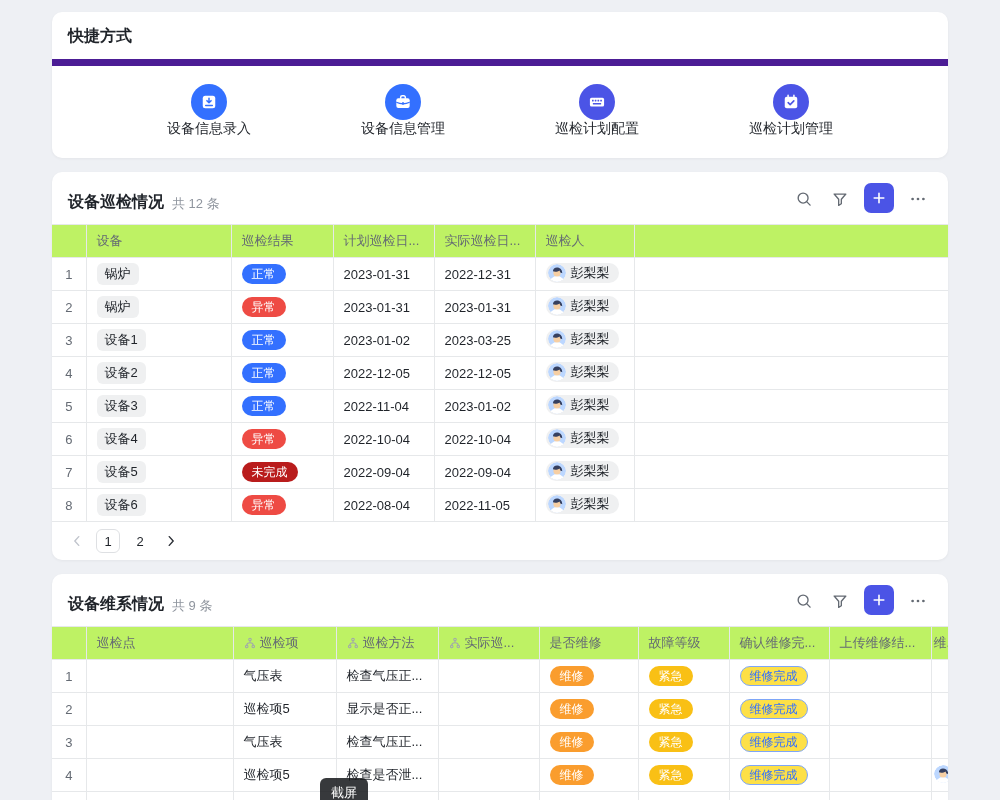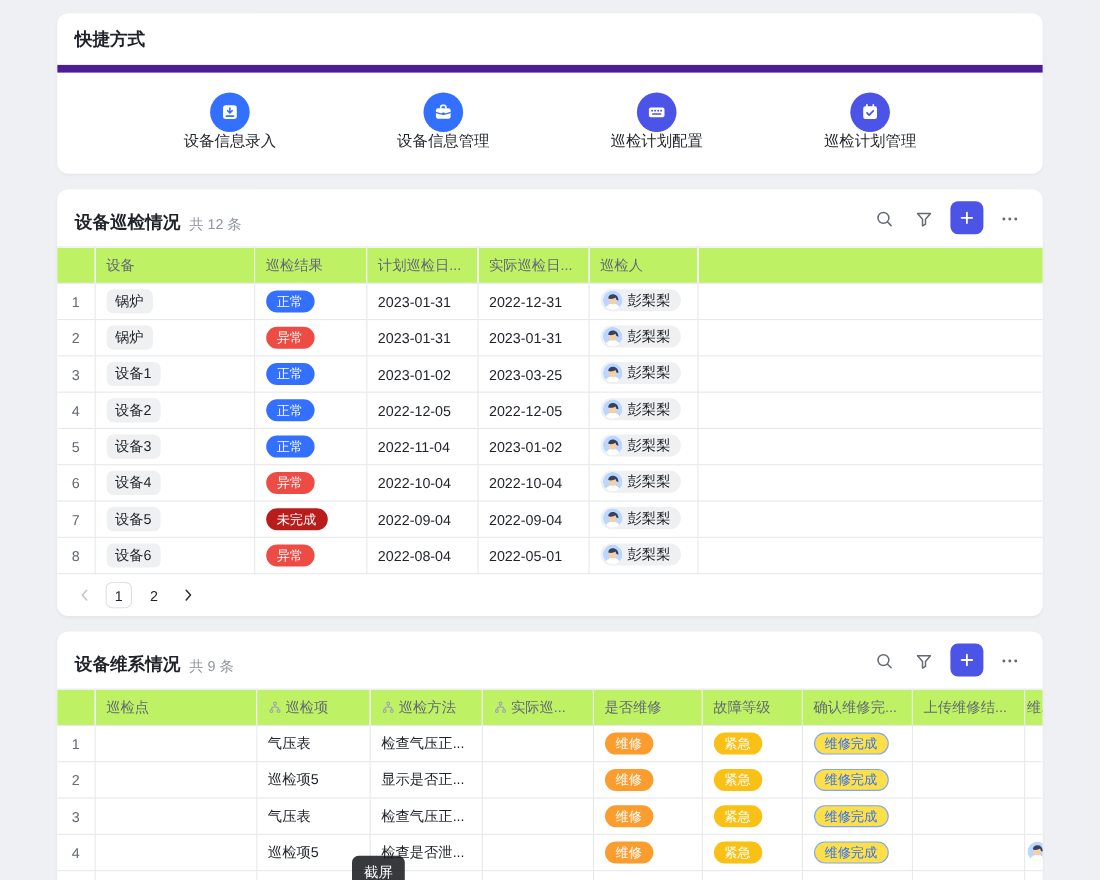--- a/index.html
+++ b/index.html
@@ -294,21 +294,21 @@
                 </svg>
                 <span>彭梨梨</span>
               </span></td>
           <td class="last-col"></td>
         </tr>
         <tr>
           <td class="num">8</td>
           <td><span class="chip">设备6</span></td>
           <td><span class="badge" data-variant="red">异常</span></td>
           <td>2022-08-04</td>
-          <td>2022-05-01</td>
+          <td>2022-11-05</td>
           <td><span class="person-chip">
                 <svg class="avatar" viewBox="0 0 24 24">
                   <use href="#avatar-g"></use>
                 </svg>
                 <span>彭梨梨</span>
               </span></td>
           <td class="last-col"></td>
         </tr>
       </tbody>
     </table>

